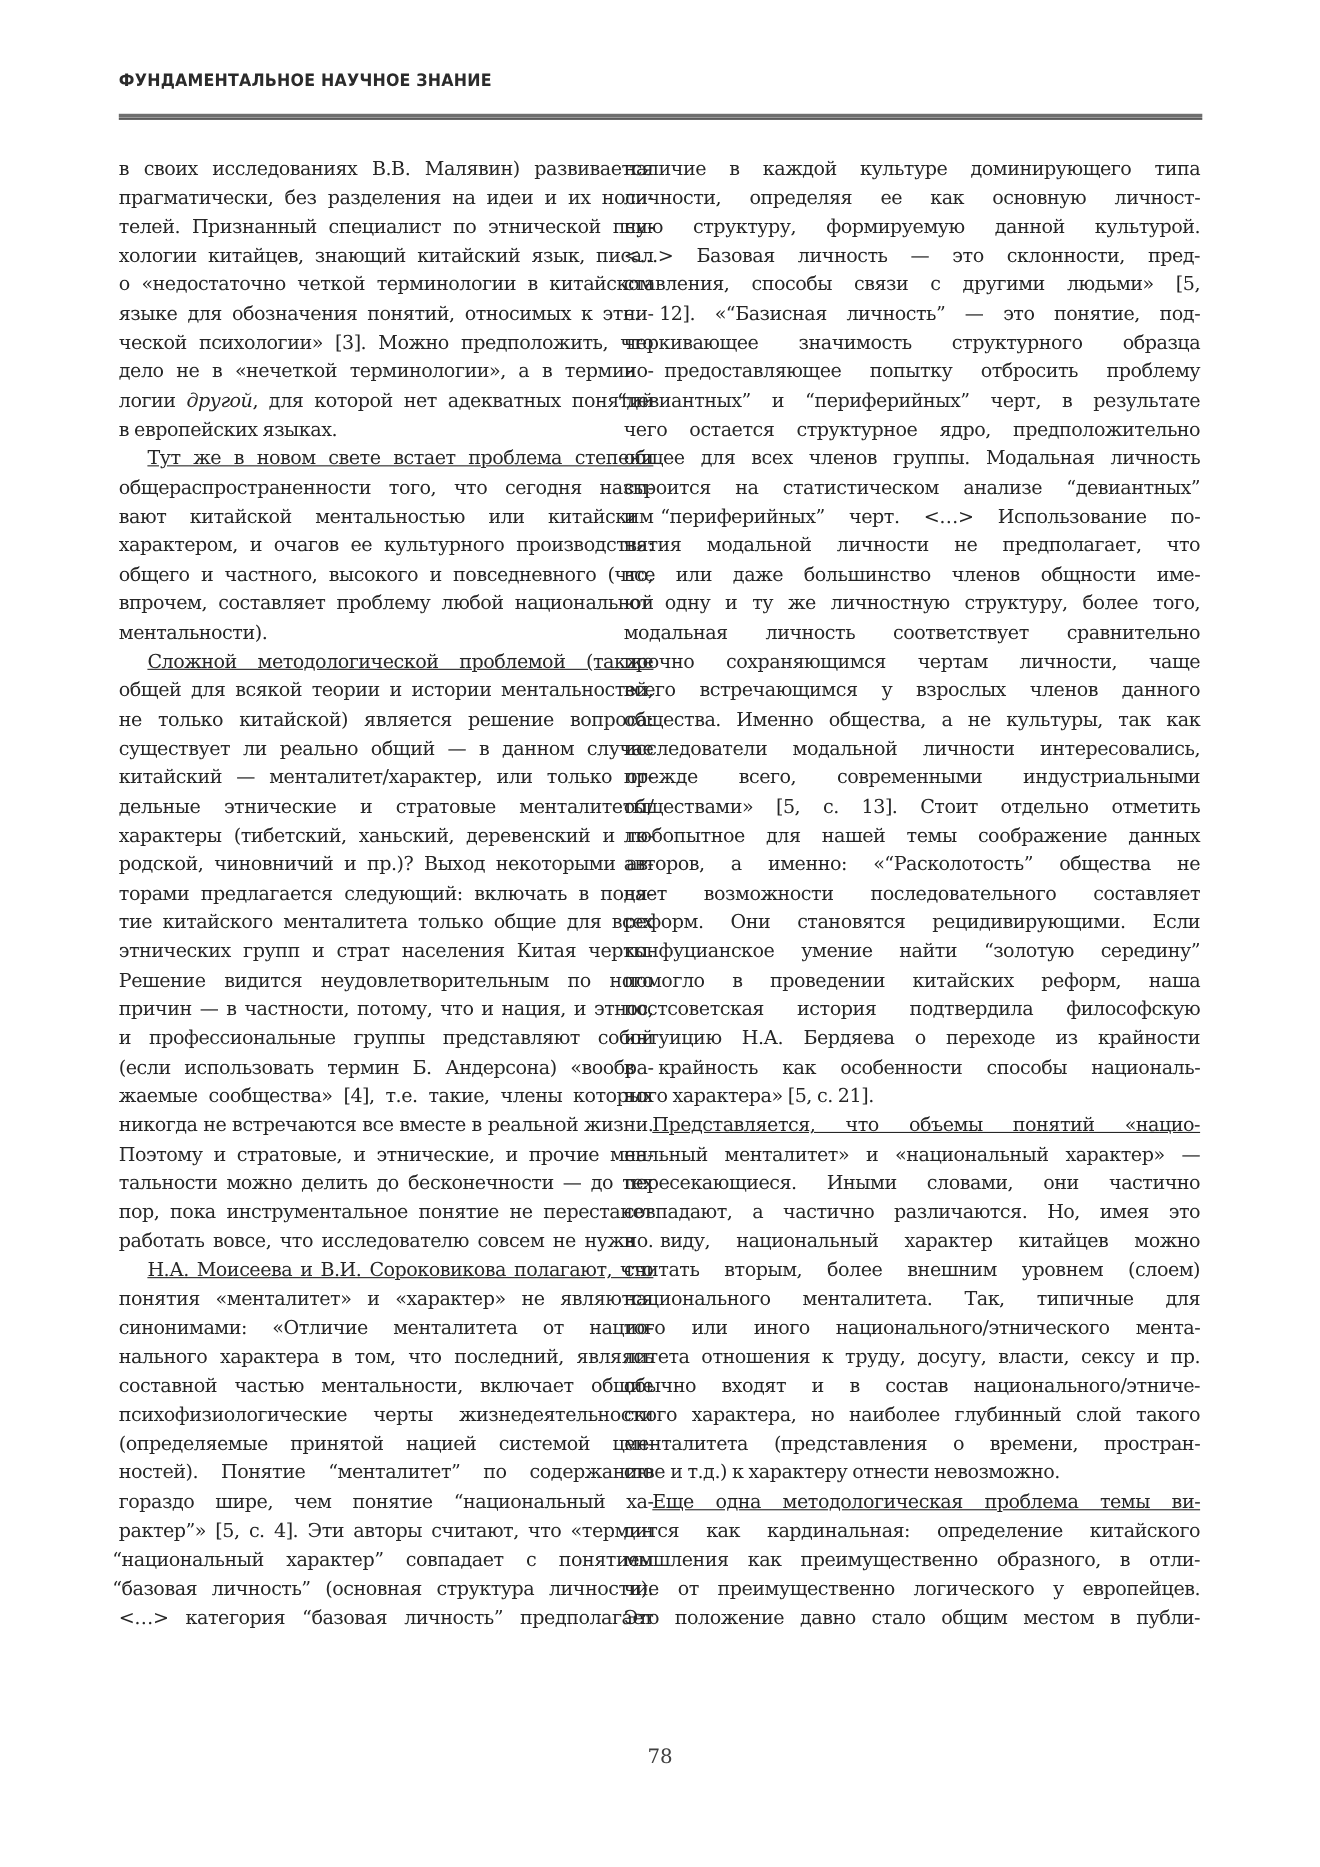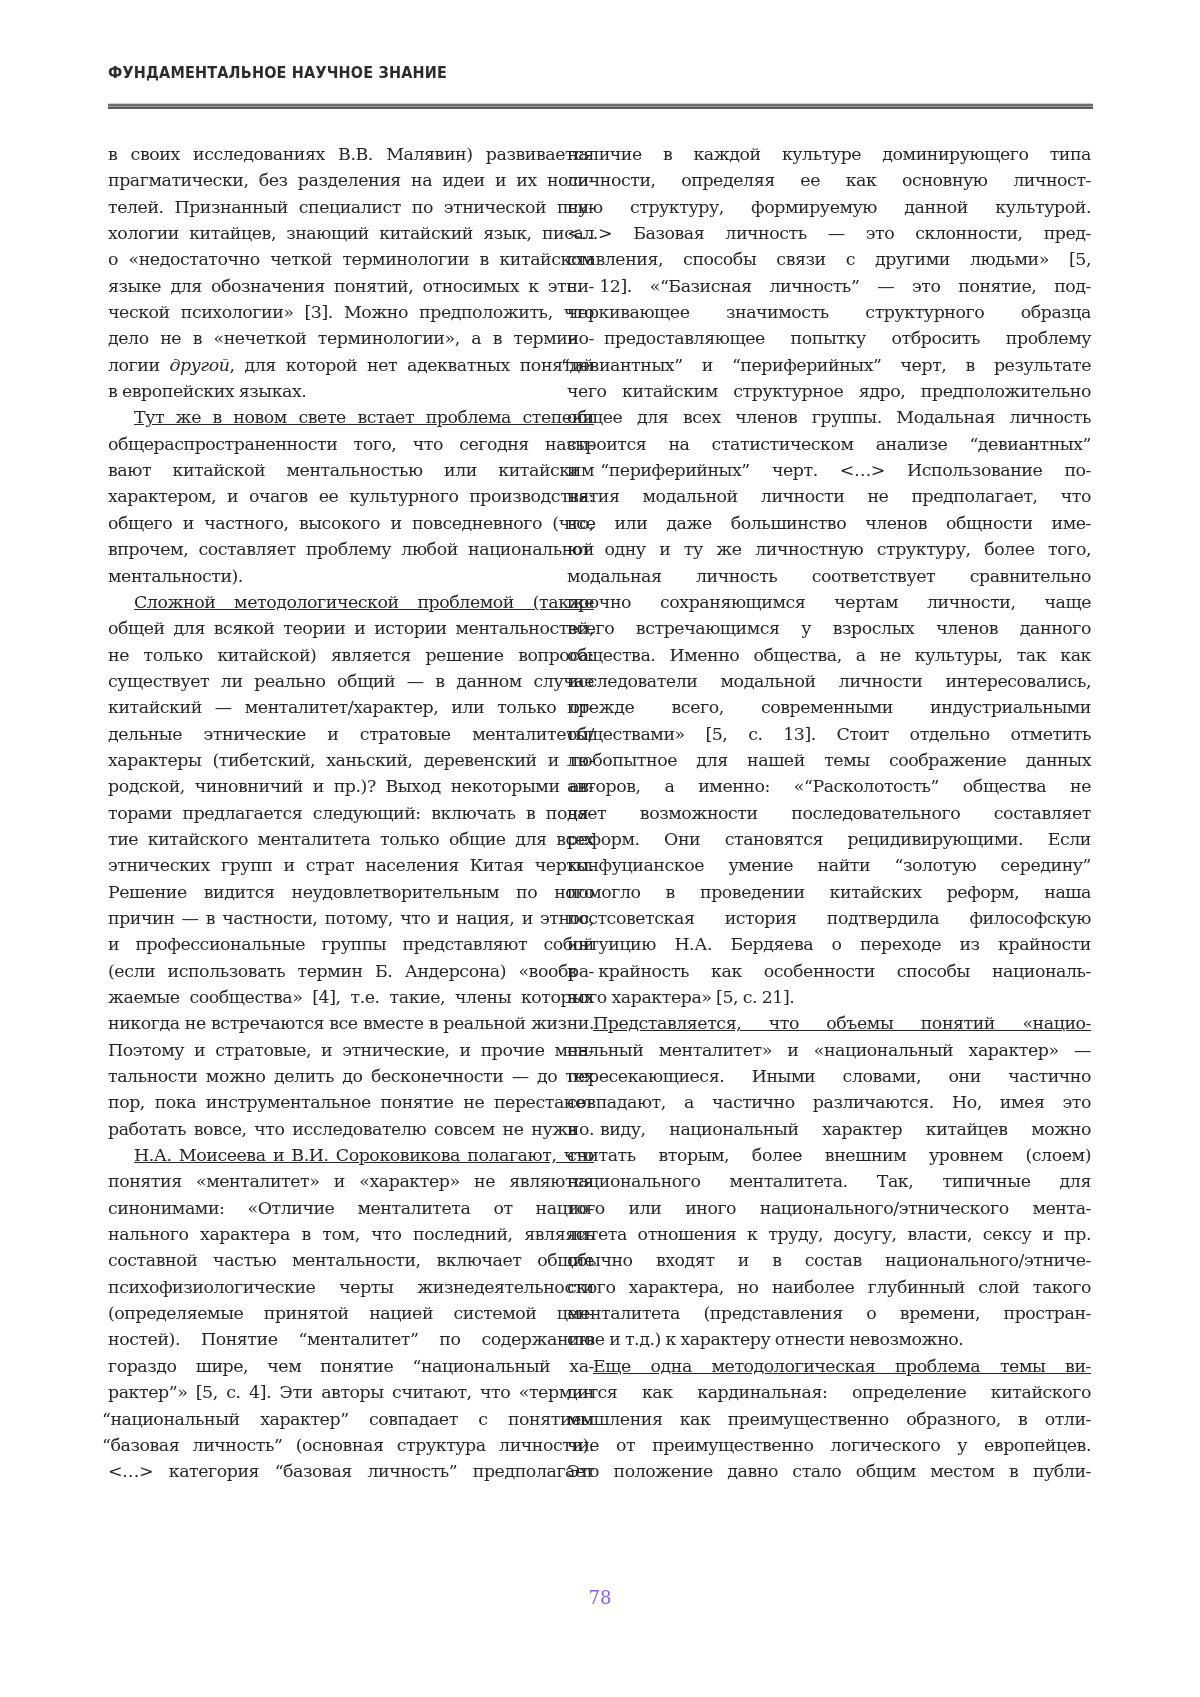--- a/index.html
+++ b/index.html
@@ -24,21 +24,21 @@
   .line {
     display: block; white-space: nowrap; text-align: justify; text-align-last: justify;
     height: 26.35px; overflow: visible;
   }
   .line.last { text-align-last: left; }
   .line.indent { padding-left: 26px; text-decoration: underline; }
   .line.hang { margin-left: -6px; }
   em { font-style: italic; }
   .page-number {
     position: absolute; left: 0; width: 1200px; top: 1587px; text-align: center;
-    font-family: "DejaVu Serif", serif; font-size: 18px; color: #8b5cf6;
+    font-family: "DejaVu Serif", serif; font-size: 18px; color: #404040;
   }
 </style>
 </head>
 <body>
 
 <div class="header-title">ФУНДАМЕНТАЛЬНОЕ НАУЧНОЕ ЗНАНИЕ</div>
 <div class="header-rule"></div>
 
 <div class="column col-left">
   <span class="line">в своих исследованиях В.В. Малявин) развивается</span>
@@ -97,21 +97,21 @@
 <div class="column col-right">
   <span class="line">наличие в каждой культуре доминирующего типа</span>
   <span class="line">личности, определяя ее как основную личност-</span>
   <span class="line">ную структуру, формируемую данной культурой.</span>
   <span class="line">&lt;…&gt; Базовая личность — это склонности, пред-</span>
   <span class="line">ставления, способы связи с другими людьми» [5,</span>
   <span class="line">с. 12]. «“Базисная личность” — это понятие, под-</span>
   <span class="line">черкивающее значимость структурного образца</span>
   <span class="line">и предоставляющее попытку отбросить проблему</span>
   <span class="line hang">“девиантных” и “периферийных” черт, в результате</span>
-  <span class="line">чего китайским структурное ядро, предположительно</span>
+  <span class="line">чего остается структурное ядро, предположительно</span>
   <span class="line">общее для всех членов группы. Модальная личность</span>
   <span class="line">строится на статистическом анализе “девиантных”</span>
   <span class="line">и “периферийных” черт. &lt;…&gt; Использование по-</span>
   <span class="line">нятия модальной личности не предполагает, что</span>
   <span class="line">все или даже большинство членов общности име-</span>
   <span class="line">ют одну и ту же личностную структуру, более того,</span>
   <span class="line">модальная личность соответствует сравнительно</span>
   <span class="line">прочно сохраняющимся чертам личности, чаще</span>
   <span class="line">всего встречающимся у взрослых членов данного</span>
   <span class="line">общества. Именно общества, а не культуры, так как</span>

